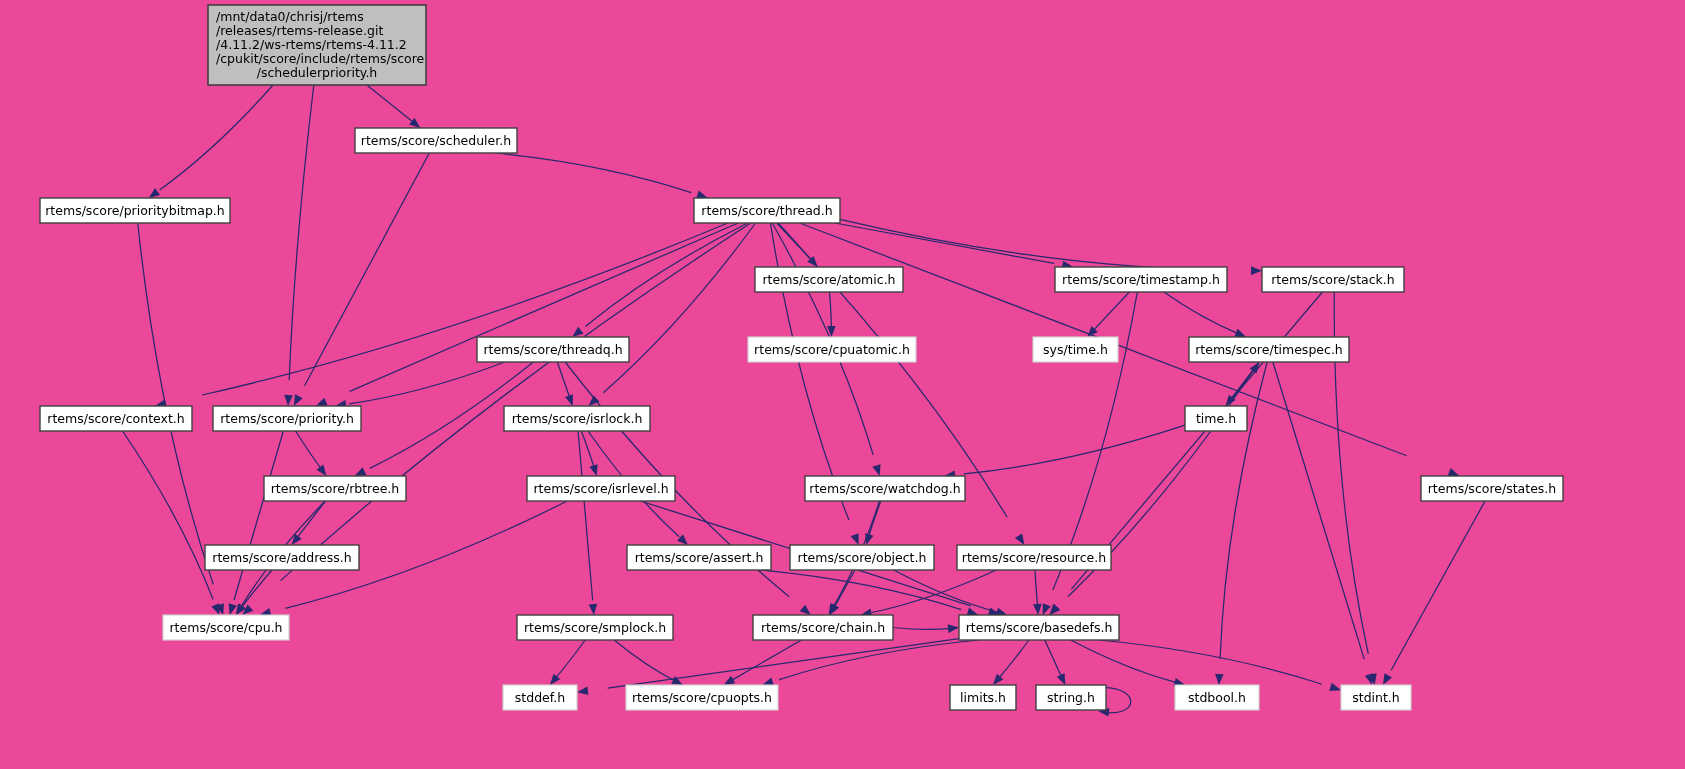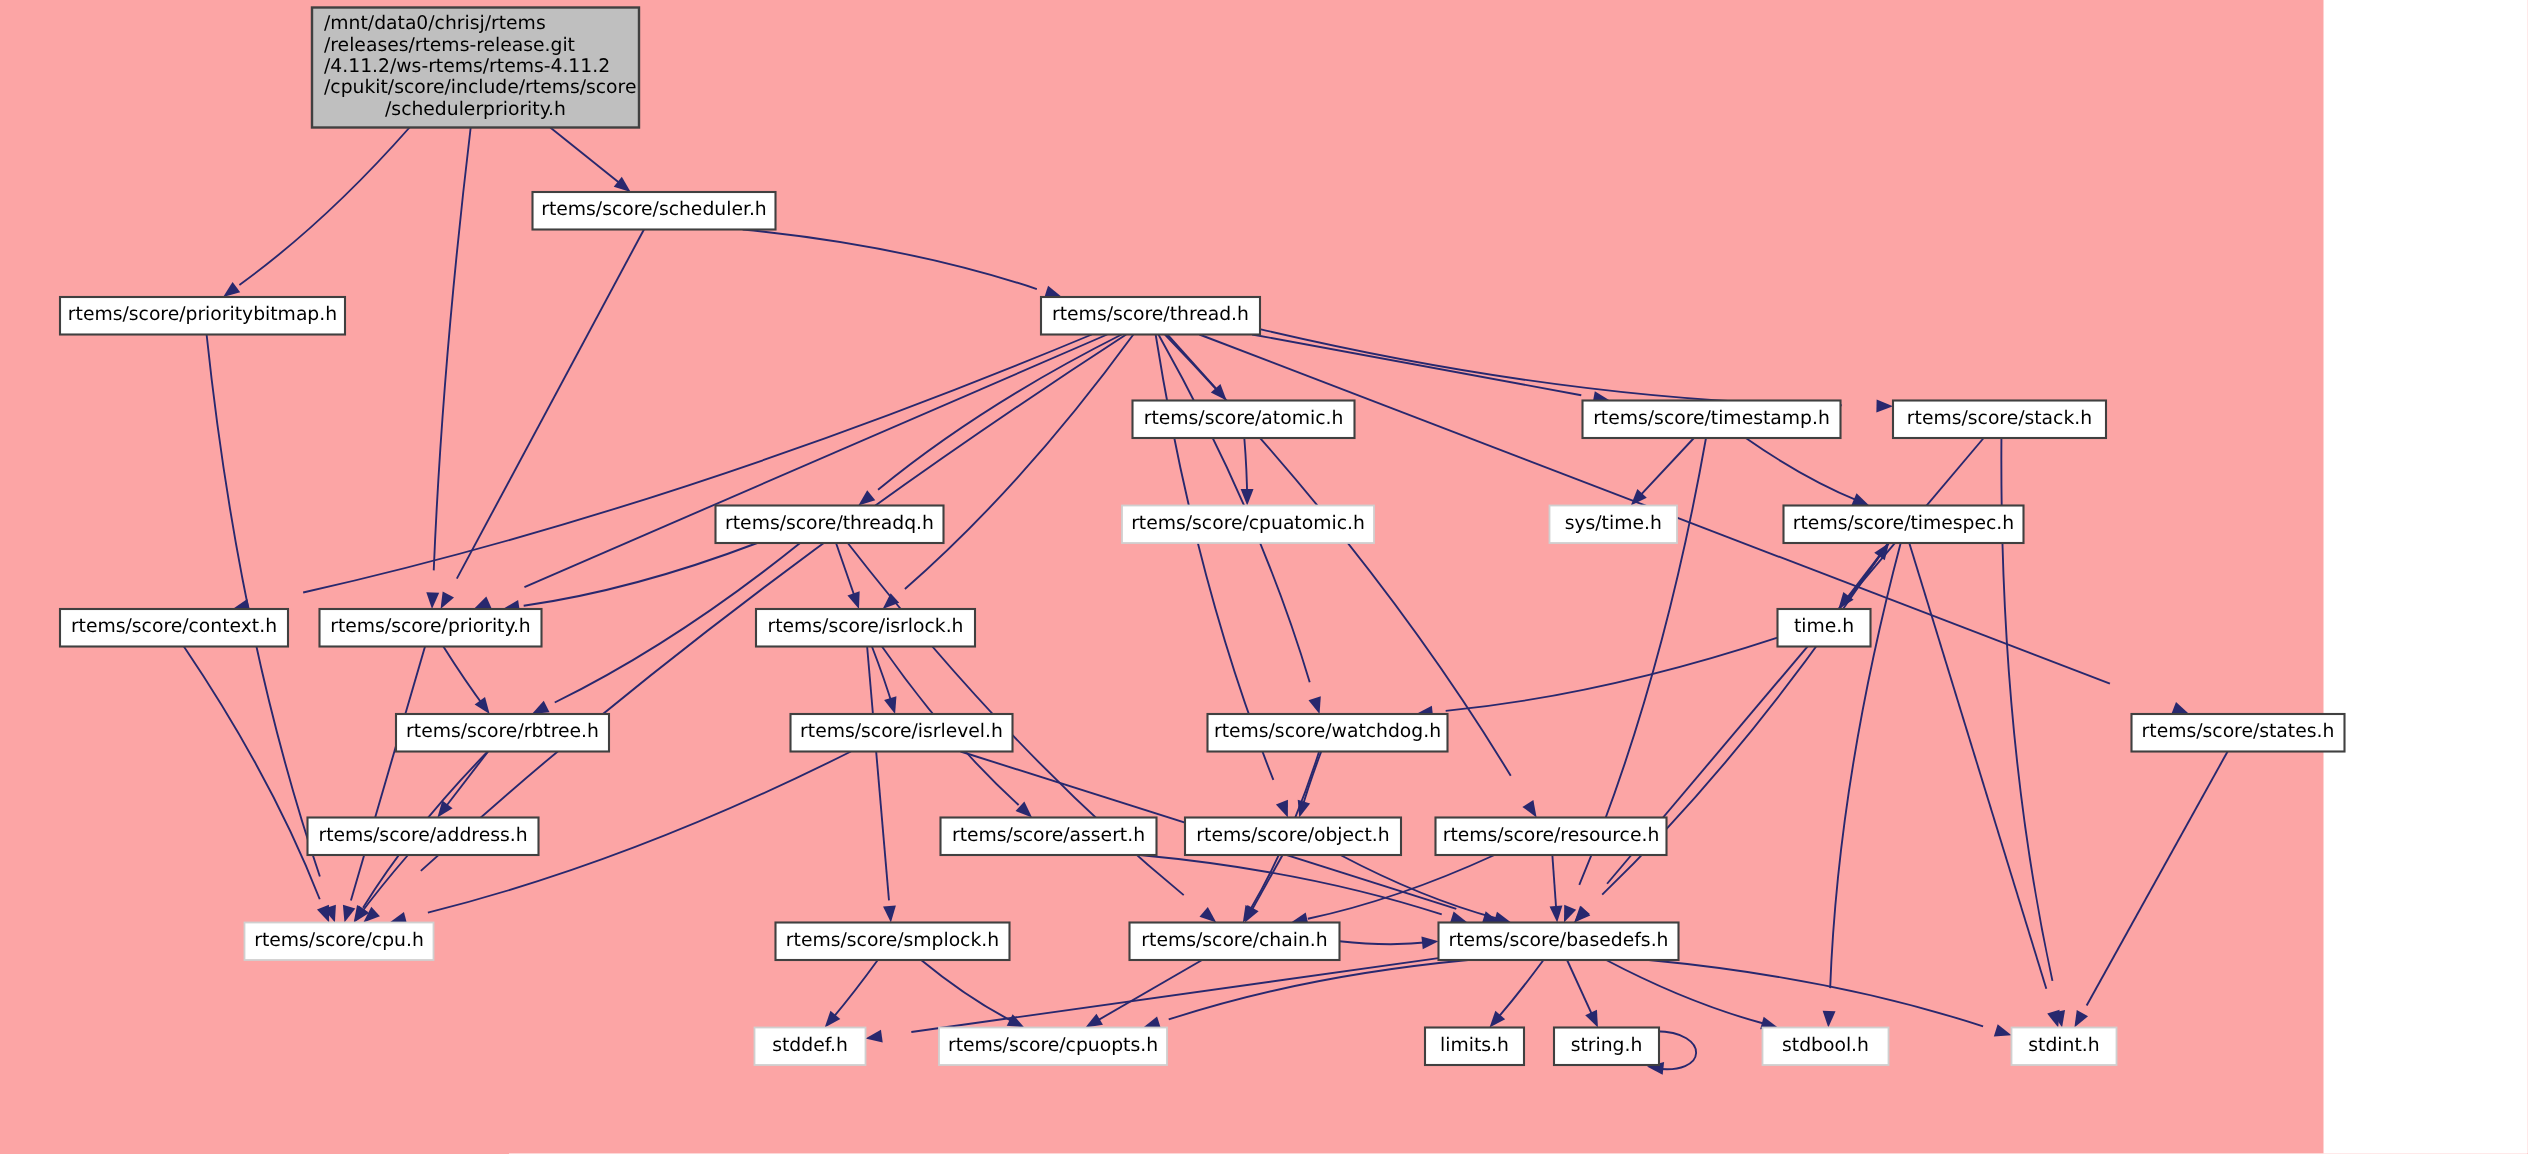--- a/index.html
+++ b/index.html
@@ -1,18 +1,18 @@
 <!DOCTYPE html>
 <html><head>
 <meta charset="utf-8">
 <style>
   html,body{margin:0;padding:0;background:#ffffff;}
   body{width:1685px;height:769px;overflow:hidden;
        font-family:"DejaVu Sans","Liberation Sans",sans-serif;}
-  #graph-root{position:relative;width:1549px;height:769px;background:#fca5a5;}
+  #graph-root{position:relative;width:1685px;height:769px;background:#ec4899;}
   svg{display:block;}
   .node-rect{fill:#ffffff;stroke:#404040;stroke-width:1.4;}
   .node-rect.root{fill:#bfbfbf;stroke:#404040;stroke-width:1.6;}
   .node-rect.ext{fill:#ffffff;stroke:#d0d0d0;stroke-width:1.2;}
   .node-label{font-family:"DejaVu Sans","Liberation Sans",sans-serif;
               font-size:12.5px;fill:#000;dominant-baseline:middle;text-anchor:middle;}
   .node-label.multi{font-size:12.5px;}
   .edge{fill:none;stroke:#28286e;stroke-width:1.25;}
   .arrow-head{fill:#28286e;stroke:none;}
 </style>

